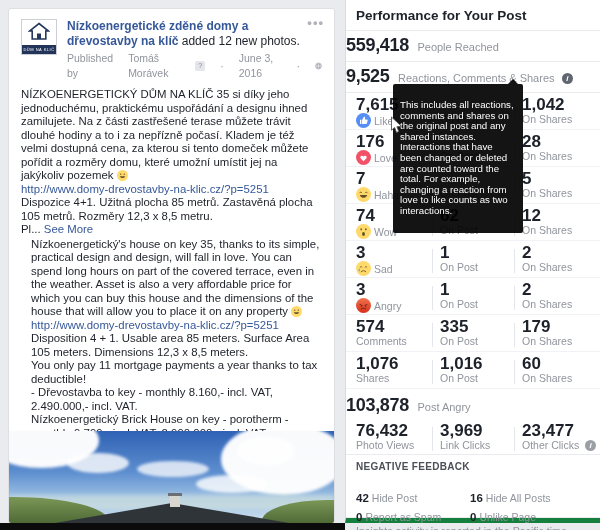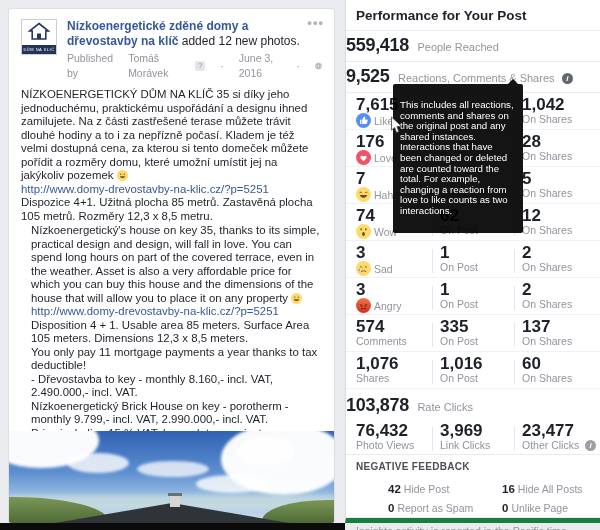--- a/index.html
+++ b/index.html
@@ -75,21 +75,21 @@
   .cell { position:absolute; top:5px; }
   .c1 { left:10px; } .c2 { left:94px; } .c3 { left:176px; }
   .c2::before,.c3::before { content:""; position:absolute; left:-8px; top:3px; width:1px; height:24px; background:#e4e6e9; }
   .cell .val { font-size:17px; font-weight:bold; height:13px; line-height:13px; }
   .cell .lab { font-size:10.5px; color:#90949c; margin-top:2px; display:flex; align-items:center; gap:3px; }
   .clicks-row { position:relative; height:34px; border-bottom:1px solid #e9ebee; }
   .clicks-row .cell { top:3px; }
   .negfb { padding:4px 10px 2px; border-bottom:1px solid #e9ebee; }
   .negfb h4 { font-size:10px; font-weight:bold; color:#4b4f56; letter-spacing:.3px; margin:2px 0 5px; }
   .nf-row { position:relative; height:19px; }
-  .nf-item { position:absolute; top:6px; font-size:10.5px; color:#90949c; white-space:nowrap;margin-left:32px; }
+  .nf-item { position:absolute; top:15px; font-size:10.5px; color:#90949c; white-space:nowrap; }
   .nf-item b { color:#1d2129; font-size:11.5px; margin-right:3px; }
   .nf-c1 { left:0; } .nf-c2 { left:114px; }
   .p-footer { padding:7px 10px; font-size:10.6px; line-height:13px; color:#90949c; }
   
   .tooltip { position:absolute; left:47px; top:84px; width:130px; z-index:10;
     background:rgba(0,0,0,.92); color:#fff; border-radius:2px; padding:16px 7px;
     font-size:9.7px; line-height:10.6px; }
   .tooltip::before { content:""; position:absolute; top:-5px; left:115px;
     border-left:5px solid transparent; border-right:5px solid transparent;
     border-bottom:5px solid rgba(0,0,0,.92); }
@@ -132,20 +132,22 @@
     <p><span>NÍZKOENERGETICKÝ DŮM NA KLÍČ 35 si díky jeho jednoduchému, praktickému uspořádání a designu ihned zamilujete. Na z části zastřešené terase můžete trávit dlouhé hodiny a to i za nepřízně počasí. Kladem je též velmi dostupná cena, za kterou si tento domeček můžete pořídit a rozměry domu, které umožní umístit jej na jakýkoliv pozemek</span>
       <svg class="smiley" width="11" height="11" viewBox="0 0 16 16">
         <circle cx="8" cy="8" r="8" fill="#ffd96a"></circle>
           <circle cx="5.4" cy="6" r="1" fill="#64502b"></circle>
           <circle cx="10.6" cy="6" r="1" fill="#64502b"></circle>
           <path d="M4 9c1.2 3.4 6.8 3.4 8 0z" fill="#64502b"></path>
       </svg>
     </p>
     <p><a class="link">http://www.domy-drevostavby-na-klic.cz/?p=5251</a></p>
     <p>Dispozice 4+1. Užitná plocha 85 metrů. Zastavěná plocha 105 metrů. Rozměry 12,3 x 8,5 metru.</p>
+    <p><span>Pl...</span>
+       <span class="see-more">See More</span></p>
 
     <div class="translation">
       <p><span>Nízkoenergetický's house on key 35, thanks to its simple, practical design and design, will fall in love. You can spend long hours on part of the covered terrace, even in the weather. Asset is also a very affordable price for which you can buy this house and the dimensions of the house that will allow you to place it on any property</span>
         <svg class="smiley" width="11" height="11" viewBox="0 0 16 16">
           <circle cx="8" cy="8" r="8" fill="#ffd96a"></circle>
             <circle cx="5.4" cy="6" r="1" fill="#64502b"></circle>
             <circle cx="10.6" cy="6" r="1" fill="#64502b"></circle>
             <path d="M4 9c1.2 3.4 6.8 3.4 8 0z" fill="#64502b"></path>
         </svg>
       </p>
@@ -345,21 +347,21 @@
     <div class="rrow">
       <div class="cell c1">
         <div class="val">574</div>
         <div class="lab">Comments</div>
       </div>
       <div class="cell c2">
         <div class="val">335</div>
         <div class="lab">On Post</div>
       </div>
       <div class="cell c3">
-        <div class="val">137</div>
+        <div class="val">179</div>
         <div class="lab">On Shares</div>
       </div>
     </div>
 
     <div class="rrow">
       <div class="cell c1">
         <div class="val">1,076</div>
         <div class="lab">Shares</div>
       </div>
       <div class="cell c2">
@@ -368,21 +370,21 @@
       </div>
       <div class="cell c3">
         <div class="val">60</div>
         <div class="lab">On Shares</div>
       </div>
     </div>
   </div>
 
   <div class="stat-line" style="border-bottom:none; padding-top:6px;">
     <span class="big">103,878</span>
-    <span class="lbl">Rate Clicks</span>
+    <span class="lbl">Post Angry</span>
   </div>
 
   <div class="clicks-row">
     <div class="cell c1">
       <div class="val">76,432</div>
       <div class="lab">Photo Views</div>
     </div>
     <div class="cell c2">
       <div class="val">3,969</div>
       <div class="lab">Link Clicks</div>

